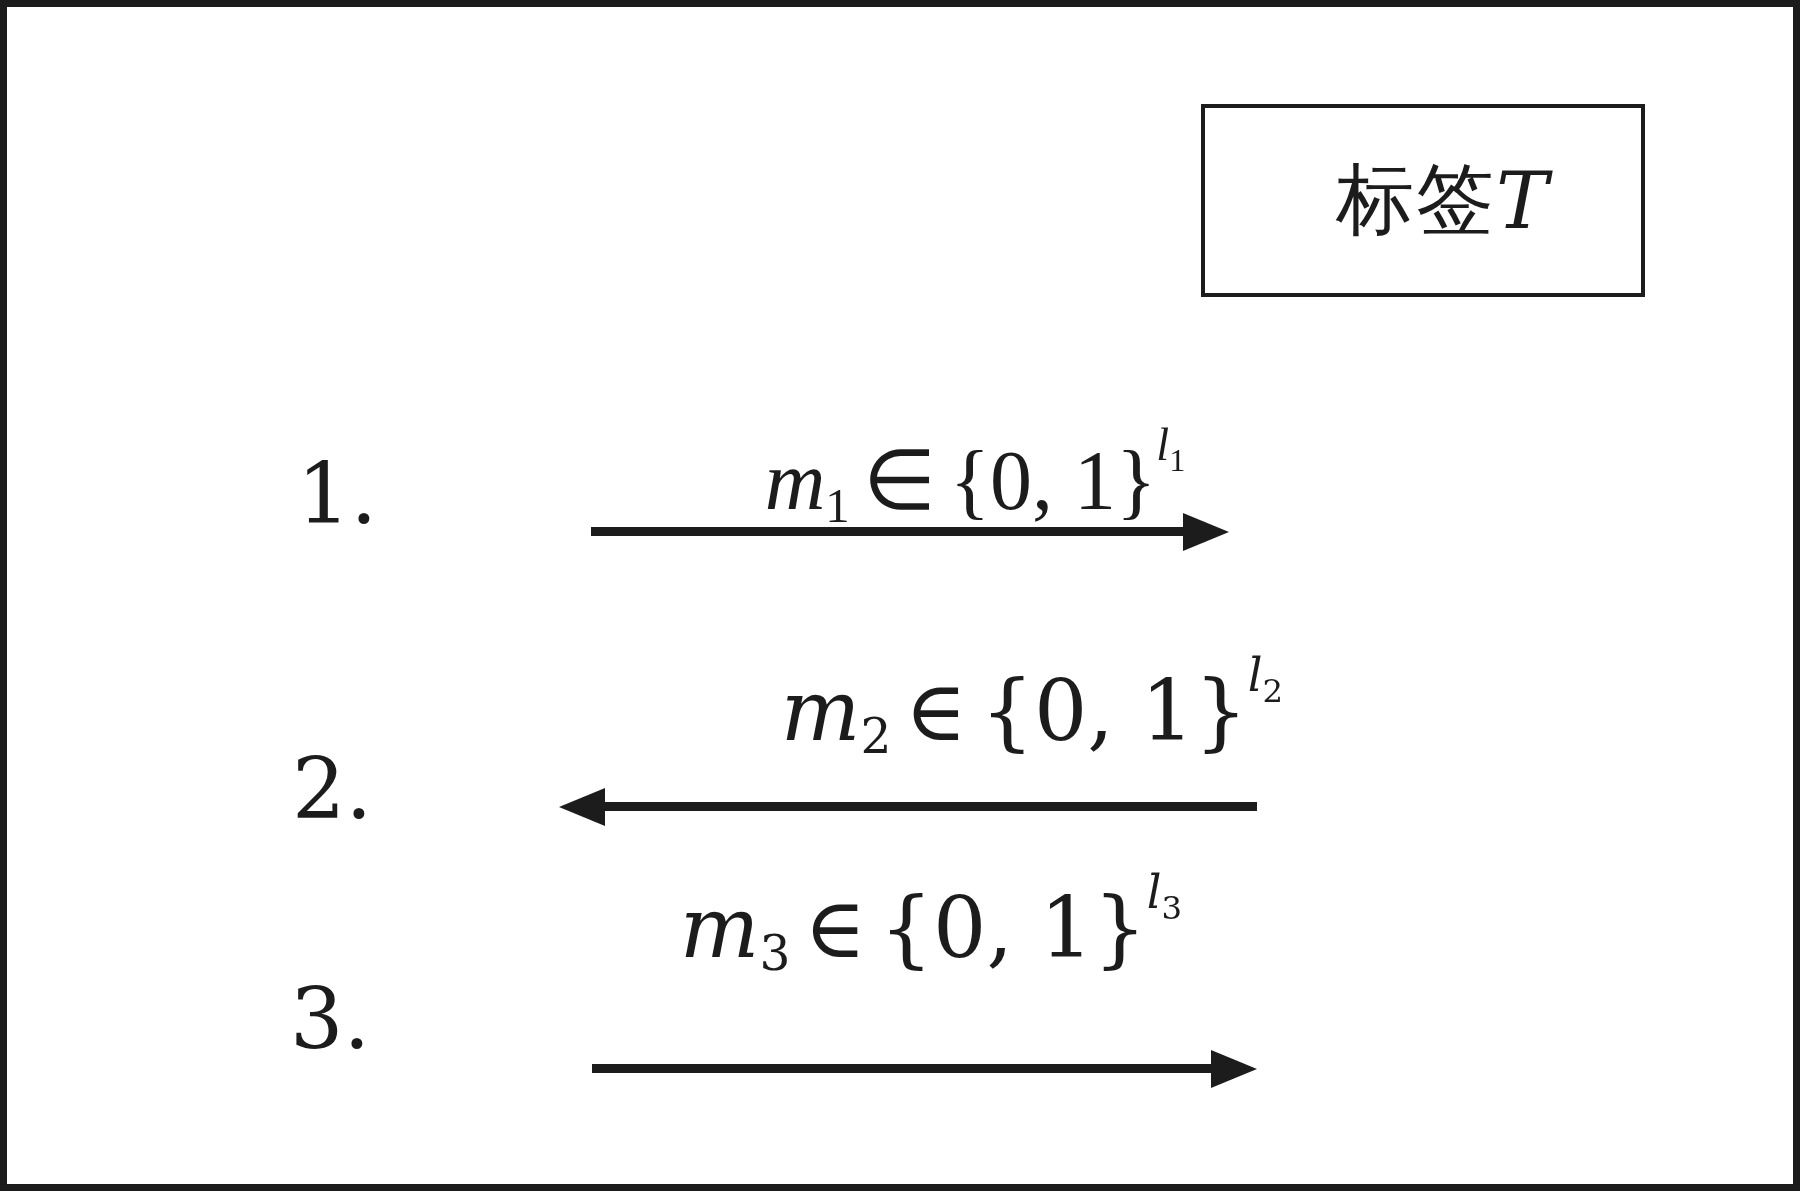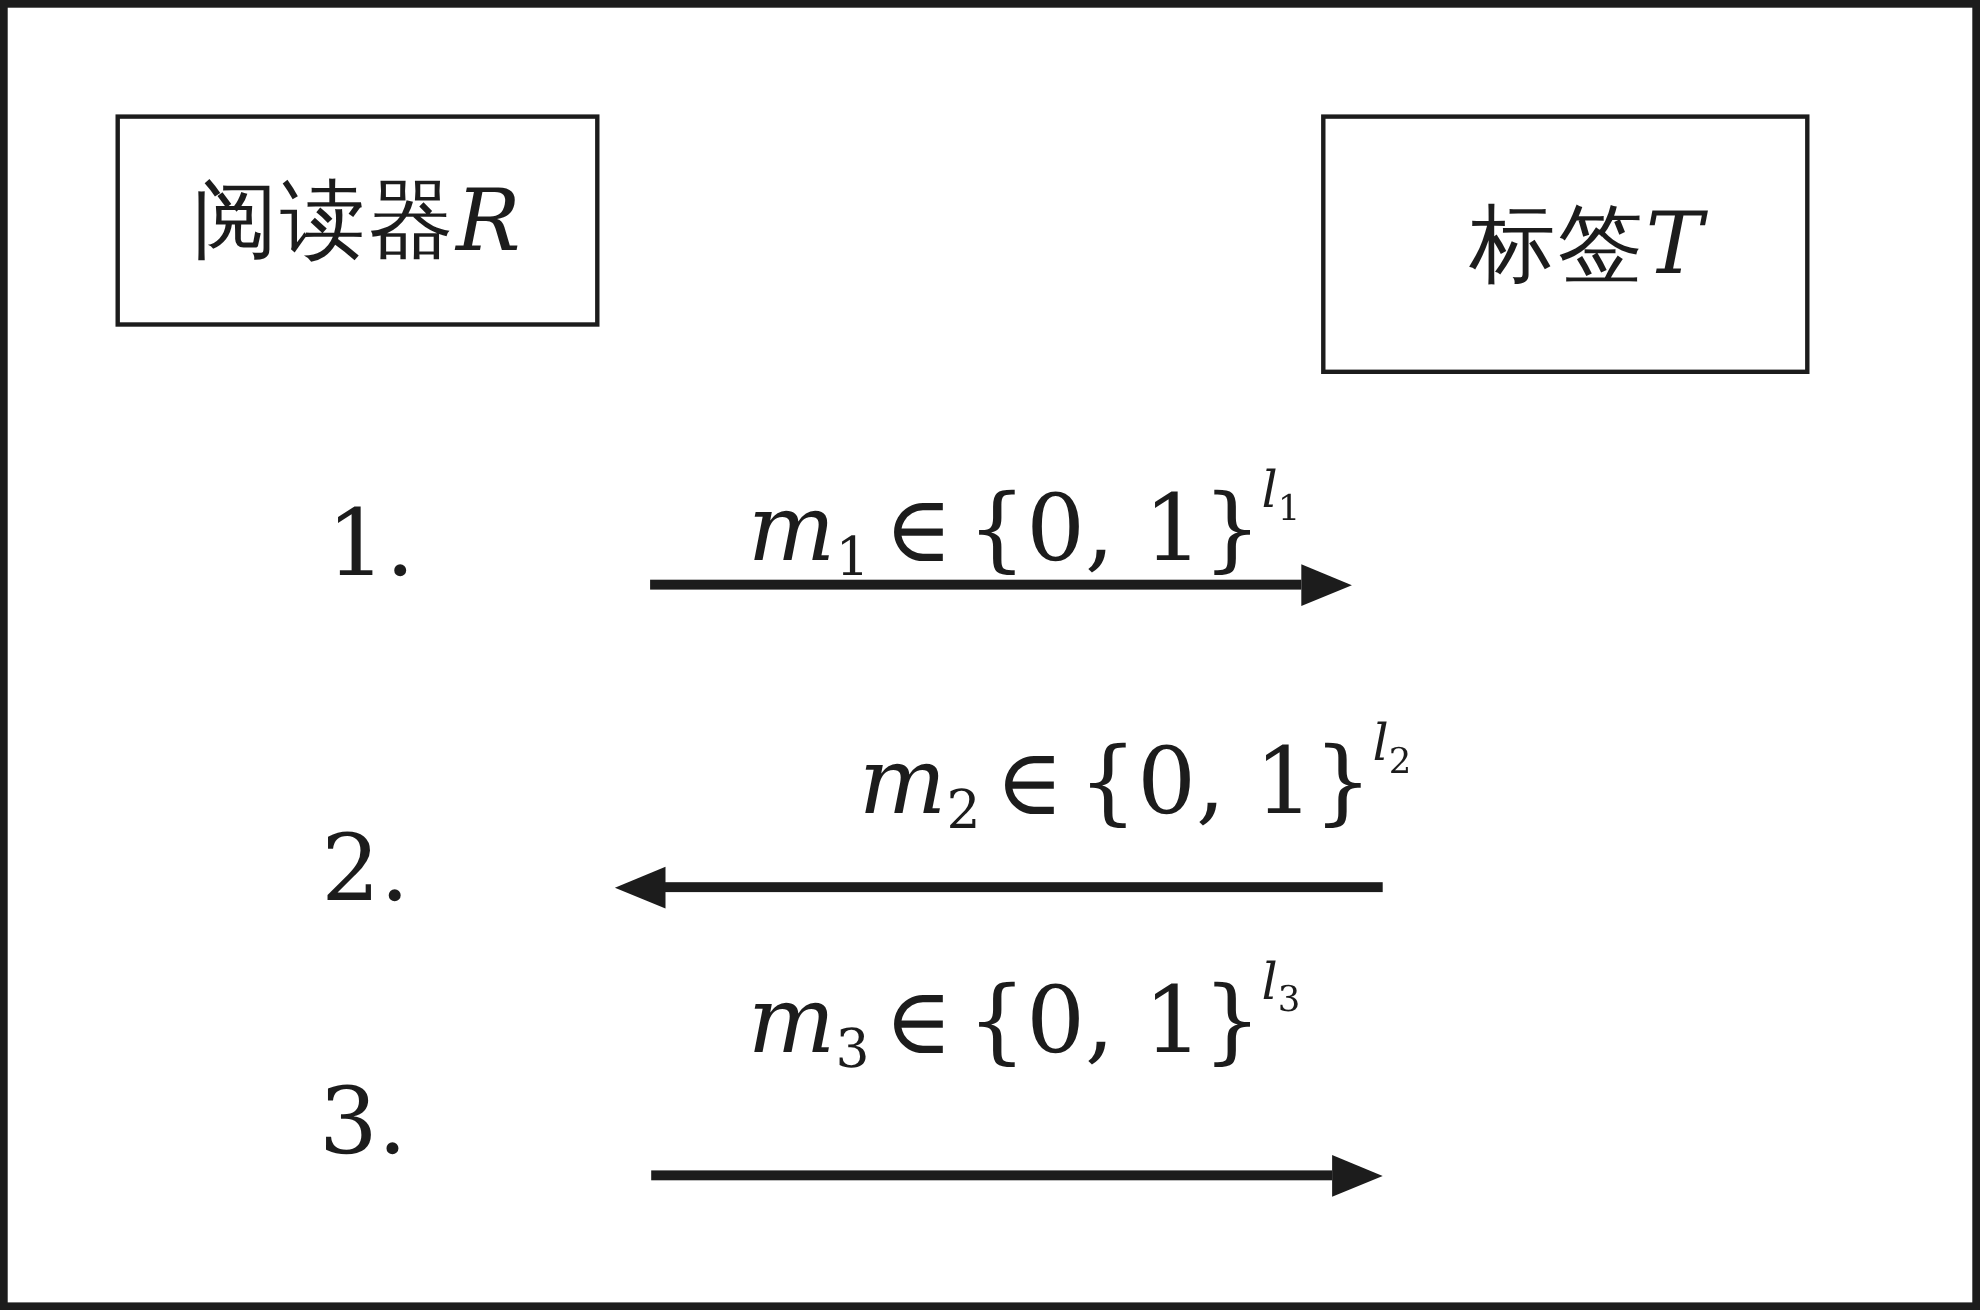--- a/index.html
+++ b/index.html
@@ -20,41 +20,41 @@
     box-sizing: border-box;
     display: flex;
     align-items: center;
     justify-content: center;
     font-size: 78px;
     letter-spacing: 2px;
     white-space: nowrap;
   }
   .pbox .sym { font-style: italic; }
   #reader-box { left: 98px;  top: 97px; width: 440px; height: 193px; }
-  #tag-box    { left: 1194px; top: 97px; width: 444px; height: 236px; padding-left: 40px; }
+  #tag-box    { left: 1194px; top: 97px; width: 444px; height: 193px; padding-left: 40px; }
 
   .step {
     position: absolute;
     font-size: 84px;
     line-height: 1;
     white-space: nowrap;
   }
   #step1 { left: 290px; top: 445px; }
   #step2 { left: 285px; top: 740px; }
   #step3 { left: 283px; top: 970px; }
 
   .formula {
     position: absolute;
     width: 600px;
     text-align: center;
     font-size: 84px;
     line-height: 1;
     white-space: nowrap;
   }
-  #formula1 { left: 624px; top: 415px; }
+  #formula1 { left: 668px; top: 415px; font-family: Liberation Serif, serif; }
   #formula2 { left: 676px; top: 645px; text-align: right; }
   #formula3 { left: 624px; top: 862px; }
   .formula .v { font-style: italic; }
   .formula .vsub {
     font-size: 58%;
     vertical-align: -0.28em;
     letter-spacing: 0;
   }
   .formula .rel { padding: 0 0.16em; }
   .formula .exp {
@@ -84,24 +84,20 @@
   #arrow2-head  { left: 552px;  top: 781px; }
   #arrow2-shaft { left: 596px; top: 795px; width: 654px; }
   #arrow3-shaft { left: 585px; top: 1057px; width: 619px; }
   #arrow3-head  { left: 1204px; top: 1043px; }
 </style>
 </head>
 <body>
 
 <div class="canvas">
 
-  <div class="pbox" id="reader-box">
-    <span>阅读器</span>
-      <span class="sym">R</span>
-  </div>
 
   <div class="pbox" id="tag-box">
     <span>标签</span>
       <span class="sym">T</span>
   </div>
 
   <div class="step" id="step1">1.</div>
   <div class="step" id="step2">2.</div>
   <div class="step" id="step3">3.</div>
 

